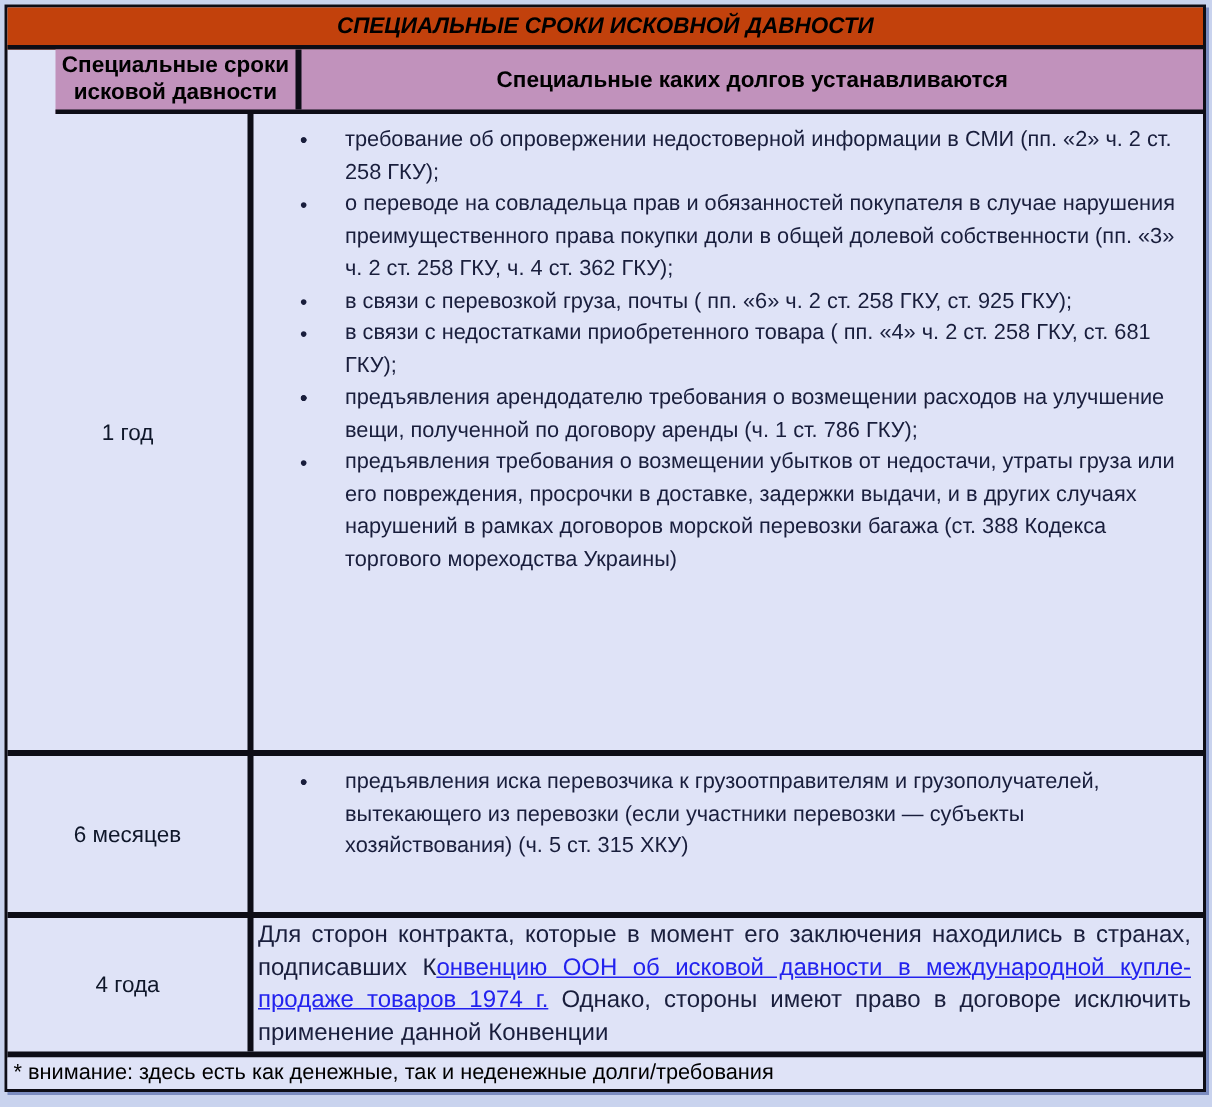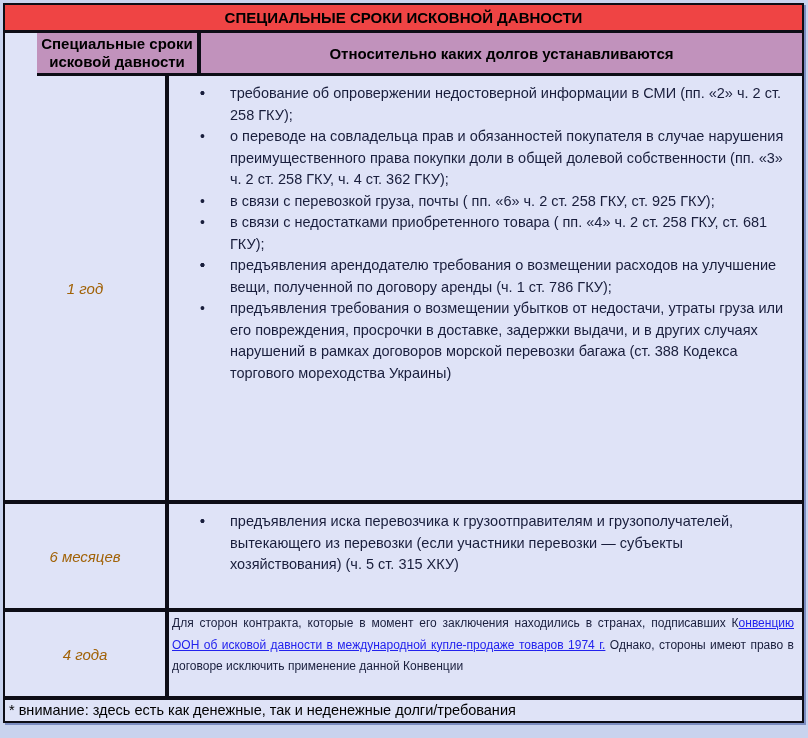--- a/index.html
+++ b/index.html
@@ -15,27 +15,28 @@
     padding: 3px 4px 4px 3px;
   }
   .table-wrap {
     width: 100%;
     border: 2px solid #0d0d16;
     background: #dfe3f7;
     box-shadow: 2px 2px 0 #7b8cc0;
   }
   
   .title-row {
-    background: #ef4444;
+    background: #c2410c;
     border-bottom: 3px solid #0d0d16;
     text-align: center;
     font-weight: bold;
     font-size: 15px;
     color: #000;
     padding: 4px 18px;
+    font-style: italic;
   }
   
   .grid-row {
     display: grid;
     grid-template-columns: 164px 1fr;
   }
   .header-row {
     background: #c192bc;
     border-bottom: 3px solid #0d0d16;
     margin-left: 32px;
@@ -52,23 +53,22 @@
     display: flex; align-items: center; justify-content: center;
     text-align: center;
     font-weight: bold; font-size: 15px; color: #000;
     padding: 2px 8px;
   }
   
   .data-row { border-bottom: 4px solid #0d0d16; }
   .term-cell {
     border-right: 4px solid #0d0d16;
     display: flex; align-items: center; justify-content: center;
-    font-size: 15px; color: #a16207;
+    font-size: 15px; color: #0f172a;
     text-align: center;
-    font-style: italic;
   }
   .debts-cell {
     color: #191e3c;
     font-size: 14.5px;
     line-height: 21.5px;
     padding: 7px 13px 7px 0;
   }
   .row-1 .debts-cell { min-height: 424px; }
   .row-2 .debts-cell { min-height: 104px; }
   .row-3 { border-bottom: 4px solid #0d0d16; }
@@ -79,21 +79,21 @@
   }
   .bullet {
     position: absolute;
     left: 31px; top: 0;
     color: #191e3c;
     font-size: 14px;
   }
   
   .paragraph-cell {
     color: #191e3c;
-    font-size: 12px;
+    font-size: 16px;
     line-height: 21.5px;
     padding: 1px 8px 2px 3px;
     text-align: justify;
     min-height: 84px;
   }
   .conv-link {
     color: #2222ee;
     text-decoration: underline;
     cursor: pointer;
   }
@@ -108,21 +108,21 @@
 </head>
 <body>
 
 <div class="page">
   <div class="table-wrap">
 
     <div class="title-row">СПЕЦИАЛЬНЫЕ СРОКИ ИСКОВНОЙ ДАВНОСТИ</div>
 
     <div class="grid-row header-row">
       <div class="header-term">Специальные сроки исковой давности</div>
-      <div class="header-debts">Относительно каких долгов устанавливаются</div>
+      <div class="header-debts">Специальные каких долгов устанавливаются</div>
     </div>
 
     <div class="grid-row data-row row-1">
       <div class="term-cell">1 год</div>
       <div class="debts-cell">
         <ul class="debts-list">
           <li><span class="bullet">•</span></li>
           <li><span class="bullet">•</span><span>требование об опровержении недостоверной информации в СМИ (пп. «2» ч. 2 ст. 258 ГКУ);</span></li>
           <li><span class="bullet">•</span><span>о переводе на совладельца прав и обязанностей покупателя в случае нарушения преимущественного права покупки доли в общей долевой собственности (пп. «3» ч. 2 ст. 258 ГКУ, ч. 4 ст. 362 ГКУ);</span></li>
           <li><span class="bullet">•</span><span>в связи с перевозкой груза, почты ( пп. «6» ч. 2 ст. 258 ГКУ, ст. 925 ГКУ);</span></li>

